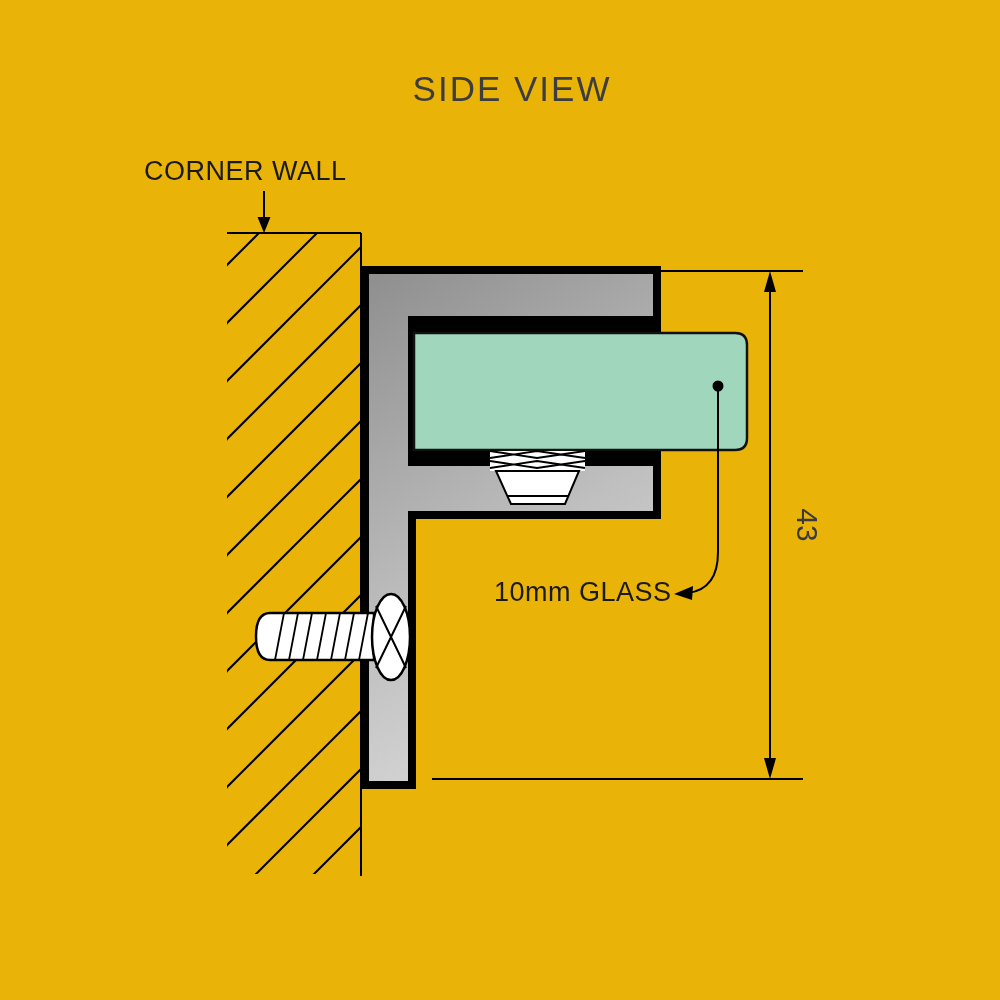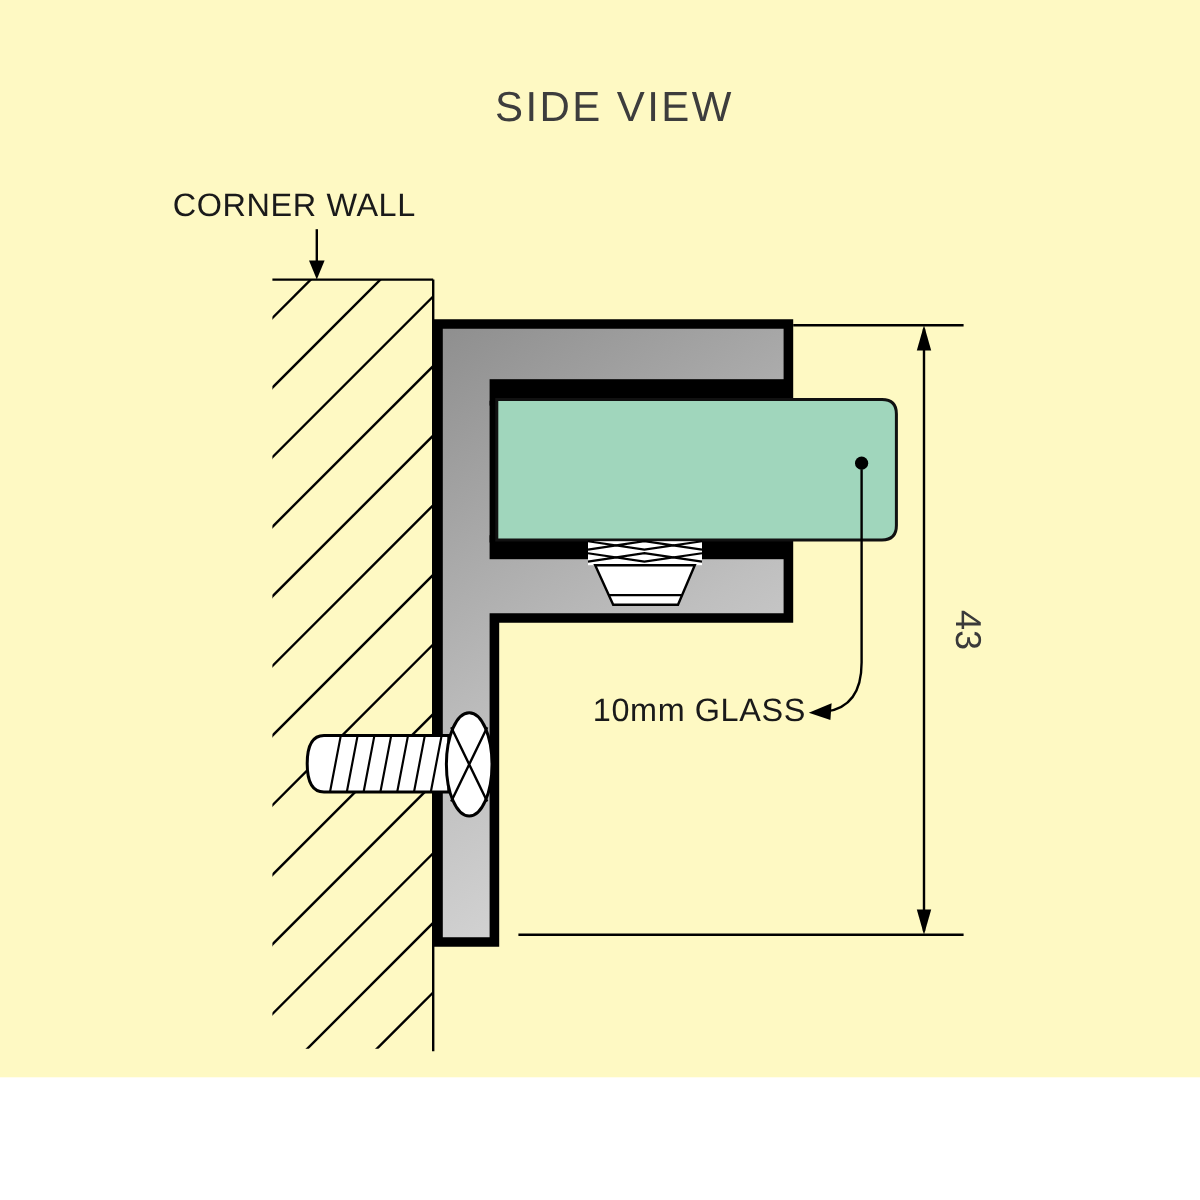--- a/index.html
+++ b/index.html
@@ -1,16 +1,16 @@
 <!DOCTYPE html>
 <html><head>
 <meta charset="utf-8">
 <style>
   html,body{margin:0;padding:0;background:#ffffff;}
-  .stage{position:relative;width:1000px;height:898px;background:#fef9c3;overflow:hidden;
+  .stage{position:relative;width:1000px;height:1000px;background:#eab308;overflow:hidden;
          font-family:"Liberation Sans", sans-serif;}
   svg{display:block;}
   text{font-family:"Liberation Sans", sans-serif;}
   .title-text{font-size:35px;letter-spacing:2px;}
   .label-text{font-size:27px;letter-spacing:0.5px;fill:#1a1a1a;}
   .dim-text{font-size:30px;fill:#3a3a3a;}
   .thinline{stroke:#000;stroke-width:2;fill:none;}
   .hatch{stroke:#000;stroke-width:2;}
 </style>
 </head>

